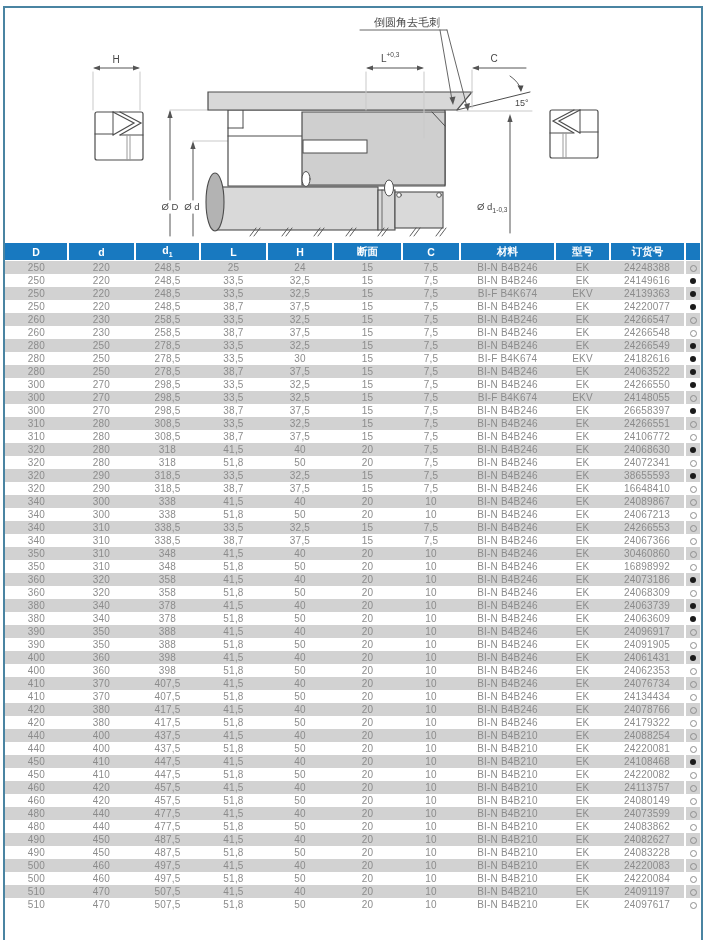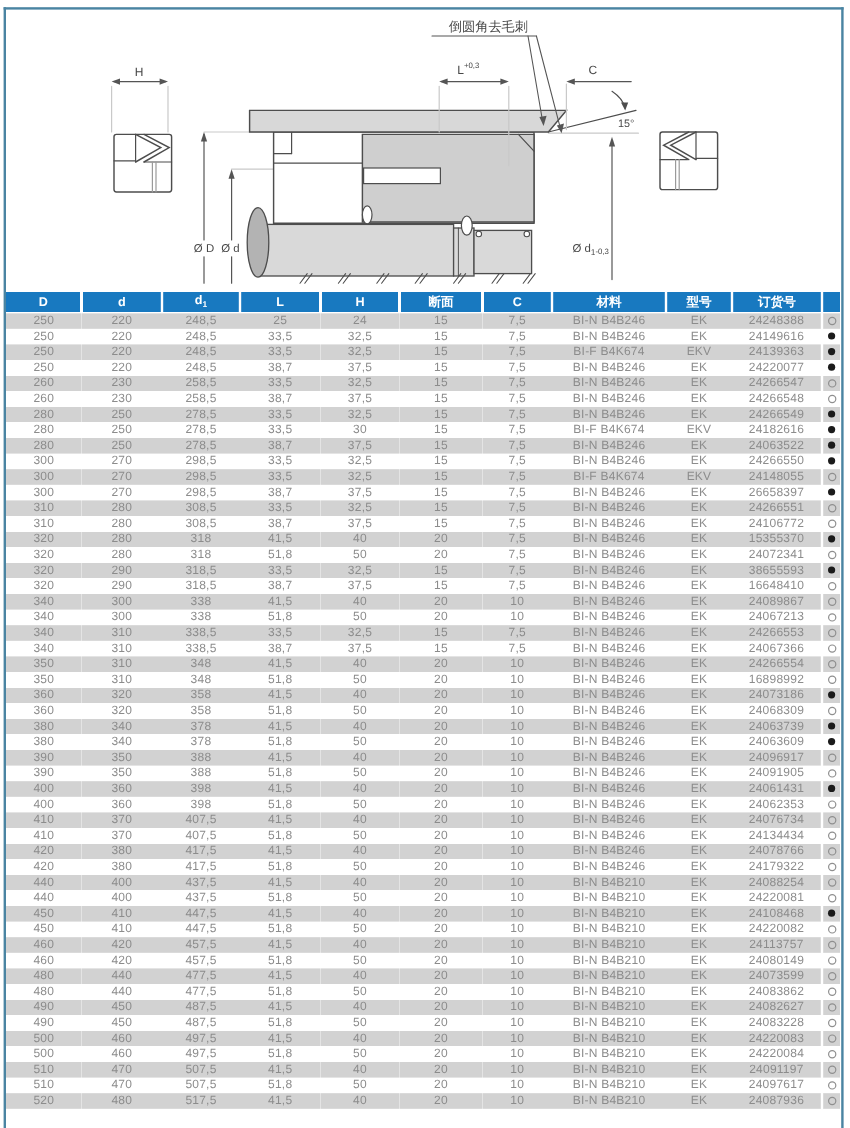--- a/index.html
+++ b/index.html
@@ -381,21 +381,21 @@
       <tr class="row-odd">
         <td>320</td>
         <td>280</td>
         <td>318</td>
         <td>41,5</td>
         <td>40</td>
         <td>20</td>
         <td>7,5</td>
         <td>BI-N B4B246</td>
         <td>EK</td>
-        <td>15355370</td>
+        <td>24068630</td>
         <td class="dot-cell"><span class="dot filled"></span></td>
       </tr>
       <tr class="row-even">
         <td>320</td>
         <td>280</td>
         <td>318</td>
         <td>51,8</td>
         <td>50</td>
         <td>20</td>
         <td>7,5</td>
@@ -485,21 +485,21 @@
       <tr class="row-odd">
         <td>350</td>
         <td>310</td>
         <td>348</td>
         <td>41,5</td>
         <td>40</td>
         <td>20</td>
         <td>10</td>
         <td>BI-N B4B246</td>
         <td>EK</td>
-        <td>24266554</td>
+        <td>30460860</td>
         <td class="dot-cell"><span class="dot empty"></span></td>
       </tr>
       <tr class="row-even">
         <td>350</td>
         <td>310</td>
         <td>348</td>
         <td>51,8</td>
         <td>50</td>
         <td>20</td>
         <td>10</td>
@@ -839,27 +839,14 @@
         <td>507,5</td>
         <td>51,8</td>
         <td>50</td>
         <td>20</td>
         <td>10</td>
         <td>BI-N B4B210</td>
         <td>EK</td>
         <td>24097617</td>
         <td class="dot-cell"><span class="dot empty"></span></td>
       </tr>
-      <tr class="row-odd">
-        <td>520</td>
-        <td>480</td>
-        <td>517,5</td>
-        <td>41,5</td>
-        <td>40</td>
-        <td>20</td>
-        <td>10</td>
-        <td>BI-N B4B210</td>
-        <td>EK</td>
-        <td>24087936</td>
-        <td class="dot-cell"><span class="dot empty"></span></td>
-      </tr>
     </tbody>
 </table>
 
 </body></html>

